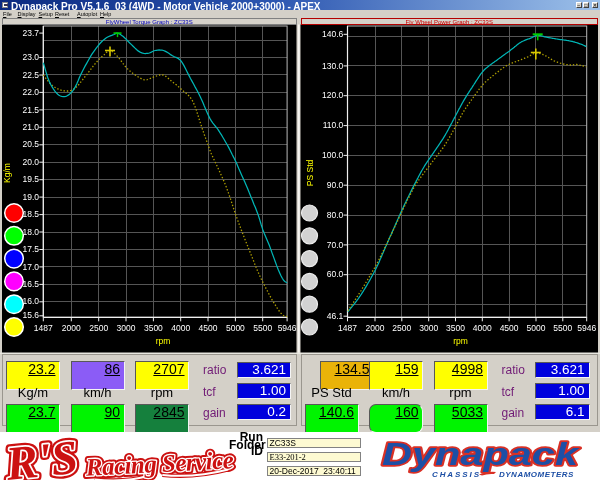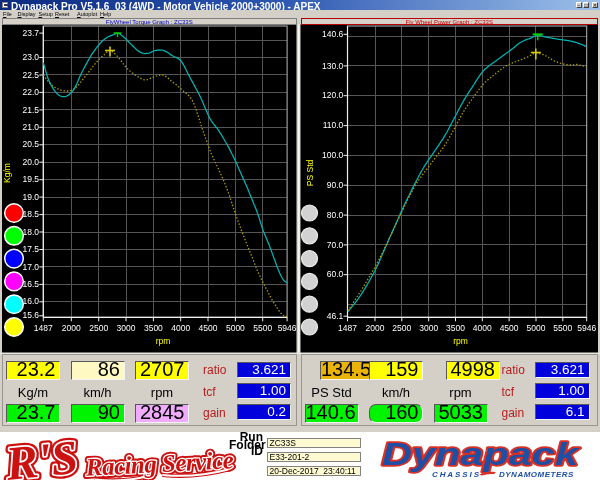--- a/index.html
+++ b/index.html
@@ -17,26 +17,26 @@
   border-right:1px solid #404040; border-bottom:1px solid #404040;
   font-size:5px; line-height:5px; text-align:center; color:#000; }
 .menubar { left:0; top:9.5px; width:600px; height:8.5px; background:#d4d0c8; }
 .menu { top:10.5px; font-size:5.5px; color:#000; white-space:nowrap; }
 .menu u { text-decoration:underline; }
 .hdr { top:18px; height:6.5px; background:#d6d2ca; font-size:6px;
   text-align:center; line-height:6.8px; border:0.5px solid #888; }
 .logobar { left:0; top:432px; width:600px; height:48px; background:#fff; }
 .panel { top:353.5px; height:72px; background:#d4d0c8;
   border:1px solid #9a968e; }
-.vbox { position:absolute; height:19px; width:54px;
+.vbox { position:absolute; height:29px; width:54px;
   border-top:1px solid #585858; border-left:1px solid #585858;
   border-bottom:1px solid #f4f4f4; border-right:1px solid #f4f4f4;
-  font-size:20px; text-align:right; padding-right:3.5px; line-height:15.5px; }
+  font-size:14px; text-align:right; padding-right:3.5px; line-height:15.5px;text-decoration:underline; }
 .lab { position:absolute; font-size:13px; color:#000; width:54px; text-align:center; }
-.rlab { position:absolute; font-size:12px; color:#b91c1c; }
+.rlab { position:absolute; font-size:12px; color:#701a75; }
 .bluebox { position:absolute; width:54.5px; height:16px; background:#0000dd;
   color:#fff; font-size:13.5px; text-align:right; padding-right:4px;
   line-height:14.5px; border:1px solid #585858; border-bottom-color:#f4f4f4;
   border-right-color:#f4f4f4; }
 .flab { position:absolute; font-size:12px; font-weight:bold; color:#000;
   text-align:right; width:34px; }
 .fbox { position:absolute; left:266.5px; width:94px; height:10.5px;
   background:#fdfad2; border:1px solid #828282; font-size:8.5px;
   line-height:9px; padding-left:2px; color:#000; white-space:nowrap; }
 </style></head>
@@ -229,37 +229,37 @@
 <div class="abs menu" style="left:38.5px"><u>S</u>etup</div>
 <div class="abs menu" style="left:55px"><u>R</u>eset</div>
 <div class="abs menu" style="left:77px"><u>A</u>utoplot</div>
 <div class="abs menu" style="left:100px"><u>H</u>elp</div>
 <div class="abs hdr" style="left:2px; width:294.5px; color:#0000bb; border-color:#808080;">FlyWheel Torque Graph : ZC33S</div>
 <div class="abs hdr" style="left:300.5px; width:297.5px; color:#cc0000; border:1px solid #b40000;">Fly Wheel Power Graph : ZC33S</div>
 
 <div class="abs panel" style="left:2px; width:294.5px;"></div>
 <div class="abs panel" style="left:300.5px; width:297.5px;"></div>
 <div class="vbox" style="left:6px; top:361px; background:#ffff00;">23.2</div>
-<div class="vbox" style="left:70.5px; top:361px; background:#fef9c3;">86</div>
+<div class="vbox" style="left:70.5px; top:361px; background:#8b5cf6;">86</div>
 <div class="vbox" style="left:135px; top:361px; background:#ffff00;">2707</div>
 <div class="lab" style="left:6px; top:384.5px;">Kg/m</div>
 <div class="lab" style="left:70.5px; top:384.5px;">km/h</div>
 <div class="lab" style="left:135px; top:384.5px;">rpm</div>
 <div class="vbox" style="left:6px; top:404px; background:#00f400;">23.7</div>
 <div class="vbox" style="left:70.5px; top:404px; background:#00f400;">90</div>
-<div class="vbox" style="left:135px; top:404px; background:#f0abfc;">2845</div>
+<div class="vbox" style="left:135px; top:404px; background:#15803d;">2845</div>
 <div class="rlab" style="left:203px; top:363.0px;">ratio</div>
 <div class="bluebox" style="left:236.5px; top:361.5px;">3.621</div>
 <div class="rlab" style="left:203px; top:384.5px;">tcf</div>
 <div class="bluebox" style="left:236.5px; top:383px;">1.00</div>
 <div class="rlab" style="left:203px; top:405.5px;">gain</div>
 <div class="bluebox" style="left:236.5px; top:404px;">0.2</div>
 <div class="vbox" style="left:320px; top:361px; background:#eab308;">134.5</div>
 <div class="vbox" style="left:369.0px; top:361px; background:#ffff00;">159</div>
-<div class="vbox" style="left:433.5px; top:361px; background:#ffff00;margin-left:12px;">4998</div>
+<div class="vbox" style="left:433.5px; top:361px; background:#ffff00;">4998</div>
 <div class="lab" style="left:304.5px; top:384.5px;">PS Std</div>
 <div class="lab" style="left:369.0px; top:384.5px;">km/h</div>
 <div class="lab" style="left:433.5px; top:384.5px;">rpm</div>
 <div class="vbox" style="left:304.5px; top:404px; background:#00f400;">140.6</div>
 <div class="vbox" style="left:369.0px; top:404px; background:#00f400;border-radius:7px;">160</div>
 <div class="vbox" style="left:433.5px; top:404px; background:#00f400;">5033</div>
 <div class="rlab" style="left:501.5px; top:363.0px;">ratio</div>
 <div class="bluebox" style="left:535.0px; top:361.5px;">3.621</div>
 <div class="rlab" style="left:501.5px; top:384.5px;">tcf</div>
 <div class="bluebox" style="left:535.0px; top:383px;">1.00</div>
@@ -281,21 +281,21 @@
       <path d="M94 44 q30 5 55 -1" fill="none" stroke="#ffffff" stroke-width="2"></path>
       <path d="M162 43 q32 5 66 -2" fill="none" stroke="#ffffff" stroke-width="2"></path>
       <text x="86" y="40" font-size="25" textLength="148" fill="#cc1111">Racing Service</text>
     </g>
   </g>
 </svg>
 <div class="abs flab" style="left:229px; top:438px;">Folder</div>
 <div class="abs flab" style="left:229px; top:430px;">Run ID</div>
 <div class="abs flab" style="left:229px; top:494px;">Date</div>
 <div class="abs fbox" style="top:437.5px;">ZC33S</div>
-<div class="abs fbox" style="top:451.5px;">E33-201-2</div>
+<div class="abs fbox" style="top:451.5px;font-family:Liberation Serif, serif;">E33-201-2</div>
 <div class="abs fbox" style="top:465.5px;">20-Dec-2017&nbsp;&nbsp;23:40:11</div>
 <svg class="abs" style="left:375px;top:432px" width="225" height="48" viewBox="0 0 225 48" xmlns="http://www.w3.org/2000/svg">
   <g font-family="Liberation Sans" font-style="italic" font-weight="bold">
     <text x="7" y="33" font-size="31" textLength="196" lengthAdjust="spacingAndGlyphs" stroke="#d93025" stroke-width="3.4" stroke-linejoin="round" paint-order="stroke" fill="#1d4fa5">Dynapack</text>
     <text x="57" y="44.5" font-size="8" fill="#1d4fa5" letter-spacing="1.9">CHASSIS</text>
     <text x="124" y="44.5" font-size="8" fill="#1d4fa5" letter-spacing="0.5">DYNAMOMETERS</text>
     <path d="M104 42.5 q8 -3.5 17 -2.5 l-2 2 q-7 -0.5 -12 1.5 z" fill="#d93025"></path>
   </g>
 </svg>
 

